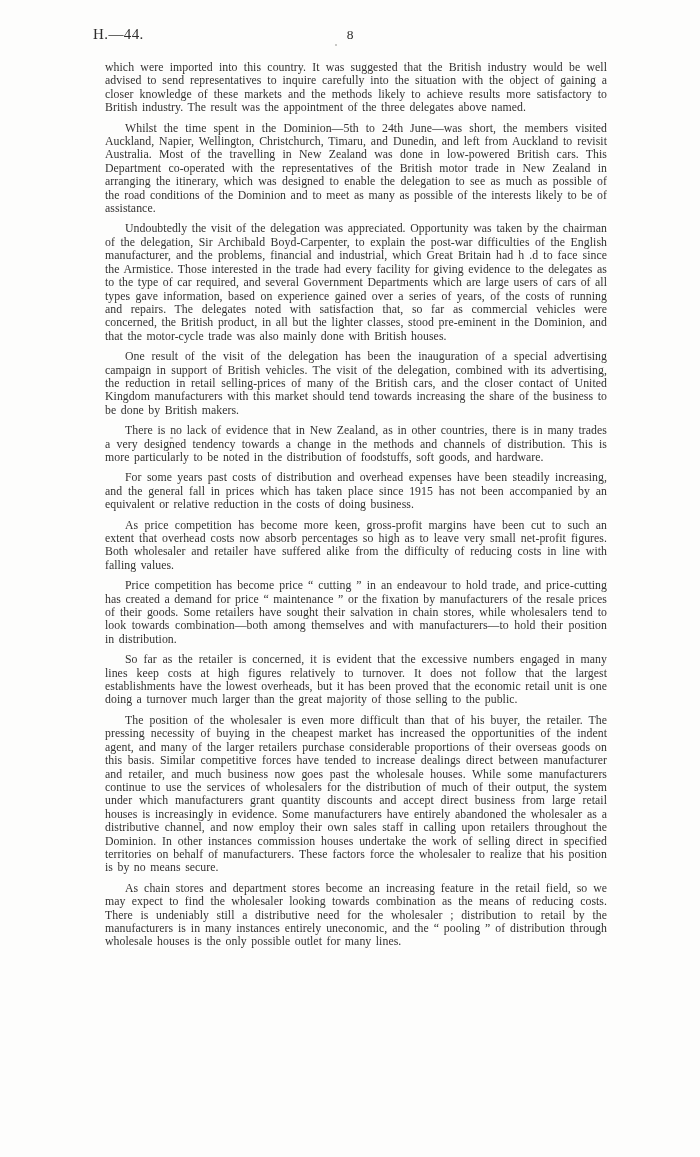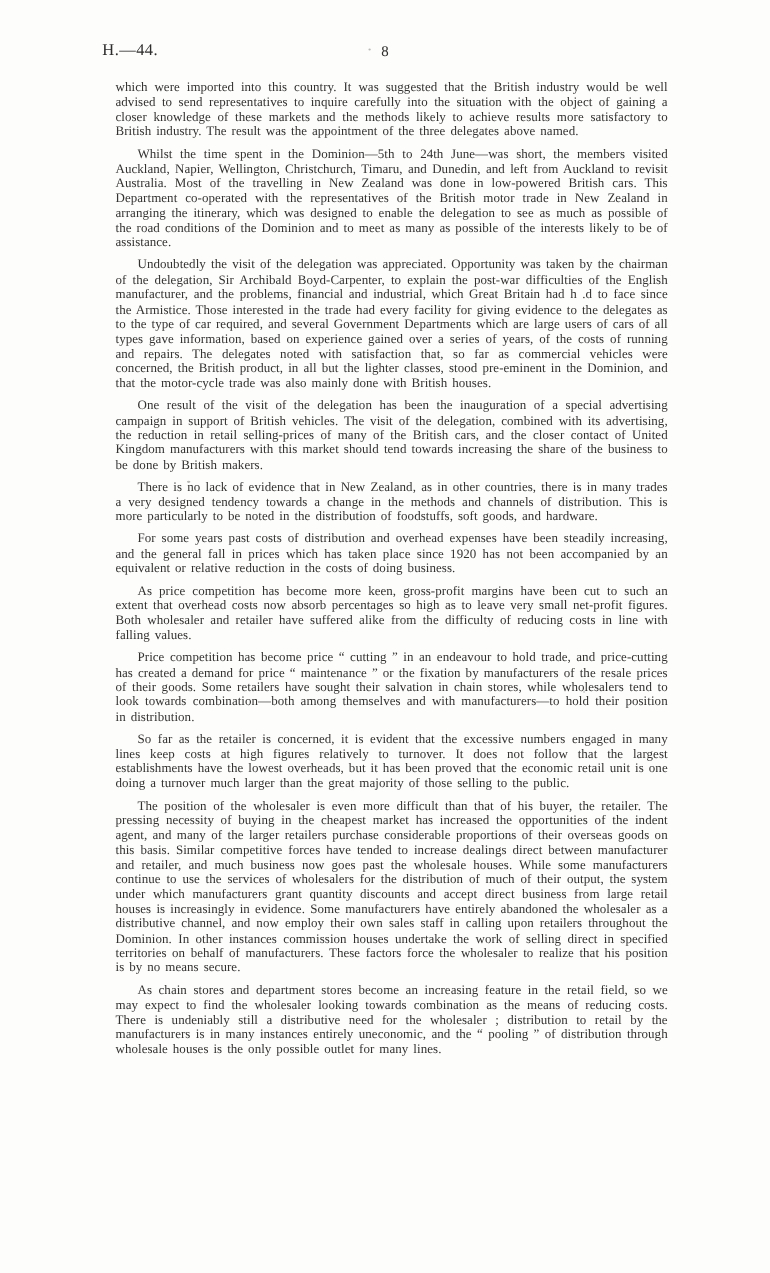--- a/index.html
+++ b/index.html
@@ -6,21 +6,21 @@
     margin: 0;
     padding: 0;
     background: #ffffff;
   }
   .page {
     position: relative;
     width: 700px;
     height: 1157px;
     background: #fdfdfc;
     box-sizing: border-box;
-    padding: 38px 93px 0 93px;
+    padding: 26px 93px 0 93px;
     font-family: "Liberation Serif", "DejaVu Serif", serif;
     color: #333231;
     overflow: hidden;
   }
   .page-header {
     position: relative;
     height: 17px;
     margin-bottom: 18px;
   }
   .doc-ref {
@@ -90,21 +90,21 @@
 
     <p class="para">Whilst the time spent in the Dominion—5th to 24th June—was short, the members visited Auckland, Napier, Wellington, Christchurch, Timaru, and Dunedin, and left from Auckland to revisit Australia.  Most of the travelling in New Zealand was done in low-powered British cars.  This Department co-operated with the representatives of the British motor trade in New Zealand in arranging the itinerary, which was designed to enable the delegation to see as much as possible of the road conditions of the Dominion and to meet as many as possible of the interests likely to be of assistance.</p>
 
     <p class="para">Undoubtedly the visit of the delegation was appreciated.  Opportunity was taken by the chairman of the delegation, Sir Archibald Boyd-Carpenter, to explain the post-war difficulties of the English manufacturer, and the problems, financial and industrial, which Great Britain had h .d to face since the Armistice.  Those interested in the trade had every facility for giving evidence to the delegates as to the type of car required, and several Government Departments which are large users of cars of all types gave information, based on experience gained over a series of years, of the costs of running and repairs.  The delegates noted with satisfaction that, so far as commercial vehicles were concerned, the British product, in all but the lighter classes, stood pre-eminent in the Dominion, and that the motor-cycle trade was also mainly done with British houses.</p>
 
     <p class="para">One result of the visit of the delegation has been the inauguration of a special advertising campaign in support of British vehicles.  The visit of the delegation, combined with its advertising, the reduction in retail selling-prices of many of the British cars, and the closer contact of United Kingdom manufacturers with this market should tend towards increasing the share of the business to be done by British makers.</p>
 
 
     <p class="para">There is no lack of evidence that in New Zealand, as in other countries, there is in many trades a very designed tendency towards a change in the methods and channels of distribution.  This is more particularly to be noted in the distribution of foodstuffs, soft goods, and hardware.</p>
 
-    <p class="para">For some years past costs of distribution and overhead expenses have been steadily increasing, and the general fall in prices which has taken place since 1920 has not been accompanied by an equivalent or relative reduction in the costs of doing business.</p>
+    <p class="para">For some years past costs of distribution and overhead expenses have been steadily increasing, and the general fall in prices which has taken place since 1915 has not been accompanied by an equivalent or relative reduction in the costs of doing business.</p>
 
     <p class="para">As price competition has become more keen, gross-profit margins have been cut to such an extent that overhead costs now absorb percentages so high as to leave very small net-profit figures.  Both wholesaler and retailer have suffered alike from the difficulty of reducing costs in line with falling values.</p>
 
     <p class="para">Price competition has become price “ cutting ” in an endeavour to hold trade, and price-cutting has created a demand for price “ maintenance ” or the fixation by manufacturers of the resale prices of their goods.  Some retailers have sought their salvation in chain stores, while wholesalers tend to look towards combination—both among themselves and with manufacturers—to hold their position in distribution.</p>
 
     <p class="para">So far as the retailer is concerned, it is evident that the excessive numbers engaged in many lines keep costs at high figures relatively to turnover.  It does not follow that the largest establishments have the lowest overheads, but it has been proved that the economic retail unit is one doing a turnover much larger than the great majority of those selling to the public.</p>
 
     <p class="para">The position of the wholesaler is even more difficult than that of his buyer, the retailer.  The pressing necessity of buying in the cheapest market has increased the opportunities of the indent agent, and many of the larger retailers purchase considerable proportions of their overseas goods on this basis.  Similar competitive forces have tended to increase dealings direct between manufacturer and retailer, and much business now goes past the wholesale houses.  While some manufacturers continue to use the services of wholesalers for the distribution of much of their output, the system under which manufacturers grant quantity discounts and accept direct business from large retail houses is increasingly in evidence.  Some manufacturers have entirely abandoned the wholesaler as a distributive channel, and now employ their own sales staff in calling upon retailers throughout the Dominion.  In other instances commission houses undertake the work of selling direct in specified territories on behalf of manufacturers.  These factors force the wholesaler to realize that his position is by no means secure.</p>
 
     <p class="para">As chain stores and department stores become an increasing feature in the retail field, so we may expect to find the wholesaler looking towards combination as the means of reducing costs.  There is undeniably still a distributive need for the wholesaler ;  distribution to retail by the manufacturers is in many instances entirely uneconomic, and the “ pooling ” of distribution through wholesale houses is the only possible outlet for many lines.</p>

